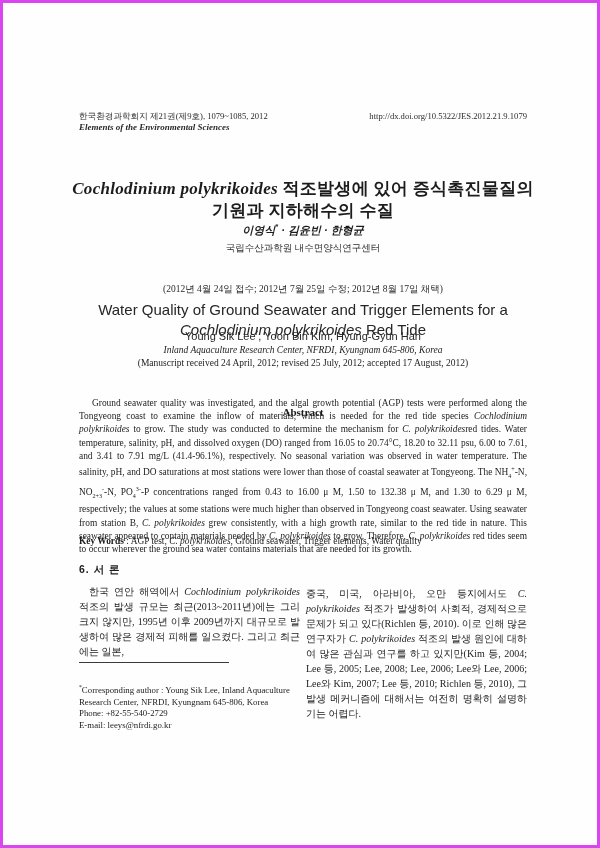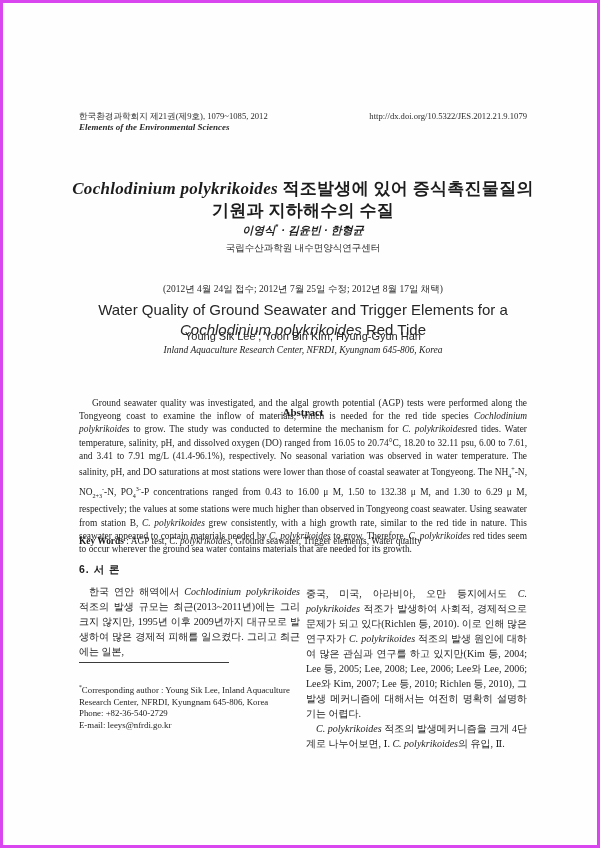--- a/index.html
+++ b/index.html
@@ -64,33 +64,33 @@
 기원과 지하해수의 수질</span></div>
 
   <div class="abs authors-ko center"><span>이영식</span><span style="vertical-align: super; font-size: 0.65em;">*</span><span> · 김윤빈 · 한형균</span></div>
   <div class="abs affil-ko center">국립수산과학원 내수면양식연구센터</div>
   <div class="abs dates-ko center">(2012년 4월 24일 접수; 2012년 7월 25일 수정; 2012년 8월 17일 채택)</div>
 
   <div class="abs authors-en center"><span>Young Sik Lee</span><span style="vertical-align: super; font-size: 0.65em;">*</span><span>, Yoon Bin Kim, Hyung-Gyun Han</span></div>
   <div class="abs title-en center pre"><span>Water Quality of Ground Seawater and Trigger Elements for a
 </span><span style="font-style: italic;">Cochlodinium polykrikoides</span><span> Red Tide</span></div>
   <div class="abs affil-en center">Inland Aquaculture Research Center, NFRDI, Kyungnam 645-806, Korea</div>
+  <div class="abs manuscript center">(Manuscript received 24 April, 2012; revised 25 July, 2012; accepted 17 August, 2012)</div>
 
   <div class="abs abstract-h center">Abstract</div>
   <div class="abs abstract-b"><span>Ground seawater quality was investigated, and the algal growth potential (AGP) tests were performed along the Tongyeong coast to examine the inflow of materials, which is needed for the red tide species </span><span style="font-style: italic;">Cochlodinium polykrikoides</span><span> to grow. The study was conducted to determine the mechanism for </span><span style="font-style: italic;">C. polykrikoides</span><span>red tides. Water temperature, salinity, pH, and dissolved oxygen (DO) ranged from 16.05 to 20.74°C, 18.20 to 32.11 psu, 6.00 to 7.61, and 3.41 to 7.91 mg/L (41.4-96.1%), respectively. No seasonal variation was observed in water temperature. The salinity, pH, and DO saturations at most stations were lower than those of coastal seawater at Tongyeong. The NH</span><span style="vertical-align: sub; font-size: 0.65em;">4</span><span style="vertical-align: super; font-size: 0.65em;">+</span><span>-N, NO</span><span style="vertical-align: sub; font-size: 0.65em;">2+3</span><span style="vertical-align: super; font-size: 0.65em;">-</span><span>-N, PO</span><span style="vertical-align: sub; font-size: 0.65em;">4</span><span style="vertical-align: super; font-size: 0.65em;">3-</span><span>-P concentrations ranged from 0.43 to 16.00 μ M, 1.50 to 132.38 μ M, and 1.30 to 6.29 μ M, respectively; the values at some stations were much higher than observed in Tongyeong coast seawater. Using seawater from station B, </span><span style="font-style: italic;">C. polykrikoides</span><span> grew consistently, with a high growth rate, similar to the red tide in nature. This seawater appeared to contain materials needed by </span><span style="font-style: italic;">C. polykrikoides</span><span> to grow. Therefore, </span><span style="font-style: italic;">C. polykrikoides</span><span> red tides seem to occur wherever the ground sea water contains materials that are needed for its growth.</span></div>
 
   <div class="abs keywords"><span style="font-weight: bold;">Key Words</span><span> : AGP test, </span><span style="font-style: italic;">C. polykrikoides</span><span>, Ground seawater, Trigger elements, Water quality</span></div>
 
   <div class="abs section-h">6. 서 론</div>
 
   <div class="abs col-left"><span>한국 연안 해역에서 </span><span style="font-style: italic;">Cochlodinium polykrikoides</span><span> 적조의 발생 규모는 최근(2013~2011년)에는 그리 크지 않지만, 1995년 이후 2009년까지 대규모로 발생하여 많은 경제적 피해를 일으켰다. 그리고 최근에는 일본,</span></div>
 
   <div class="abs col-right">
     <div class="p1"><span>중국, 미국, 아라비아, 오만 등지에서도 </span><span style="font-style: italic;">C. polykrikoides</span><span> 적조가 발생하여 사회적, 경제적으로 문제가 되고 있다(Richlen 등, 2010). 이로 인해 많은 연구자가 </span><span style="font-style: italic;">C. polykrikoides</span><span> 적조의 발생 원인에 대하여 많은 관심과 연구를 하고 있지만(Kim 등, 2004; Lee 등, 2005; Lee, 2008; Lee, 2006; Lee와 Lee, 2006; Lee와 Kim, 2007; Lee 등, 2010; Richlen 등, 2010), 그 발생 메커니즘에 대해서는 여전히 명확히 설명하기는 어렵다.</span></div>
-    <div class="p2"><span style="font-style: italic;">C. polykrikoides</span><span> 적조의 발생메커니즘을 크게 4단계로 나누어보면, Ⅰ. </span><span style="font-style: italic;">C. polykrikoides</span><span>의 유입, Ⅱ.</span></div>
   </div>
 
   <div class="abs fn-rule"></div>
   <div class="abs footnote pre"><span style="vertical-align: super; font-size: 0.65em;">*</span><span>Corresponding author : Young Sik Lee, Inland Aquaculture Research Center, NFRDI, Kyungnam 645-806, Korea
-Phone: +82-36-540-2729
+Phone: +82-55-540-2729
 E-mail: leeys@nfrdi.go.kr</span></div>
 
 </div>
 
 </body></html>

